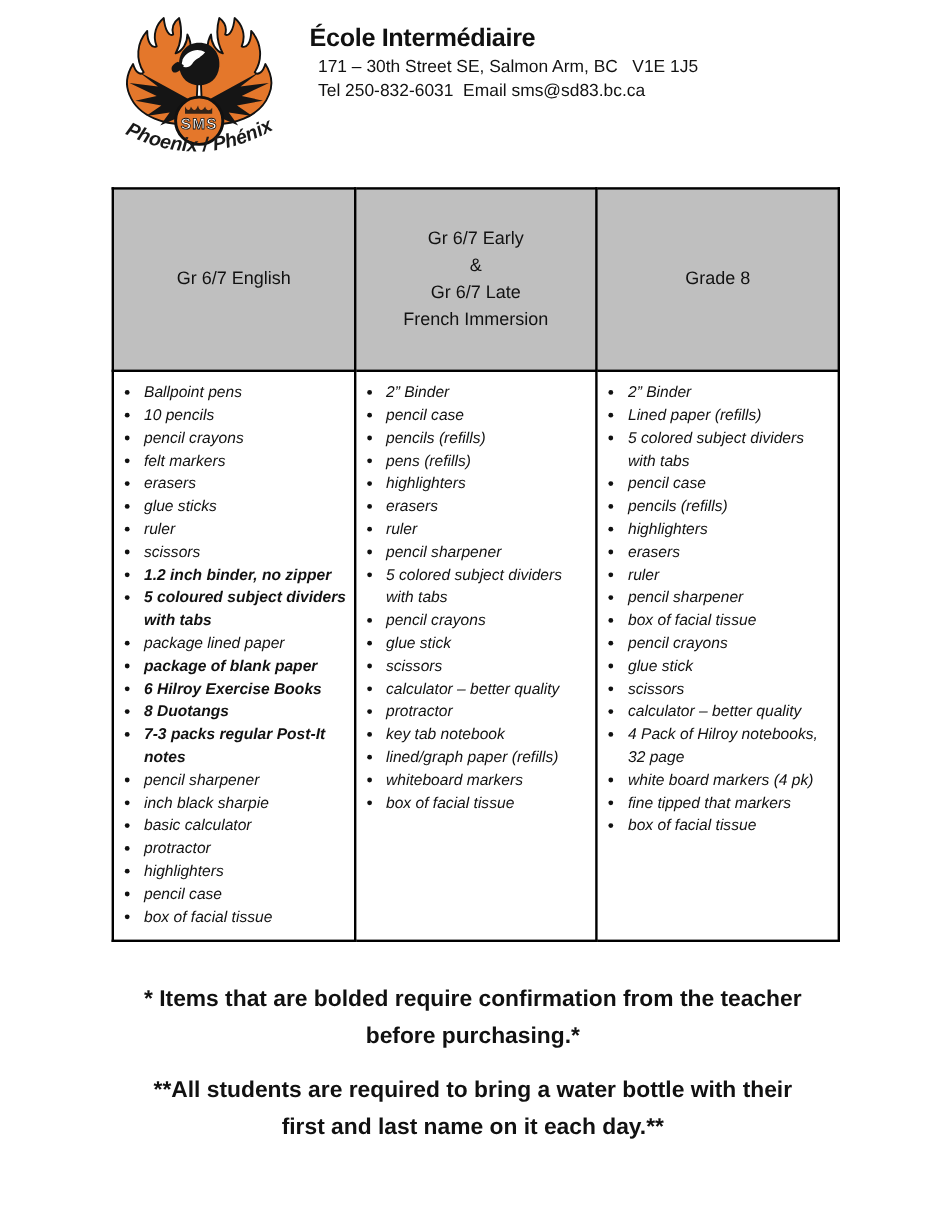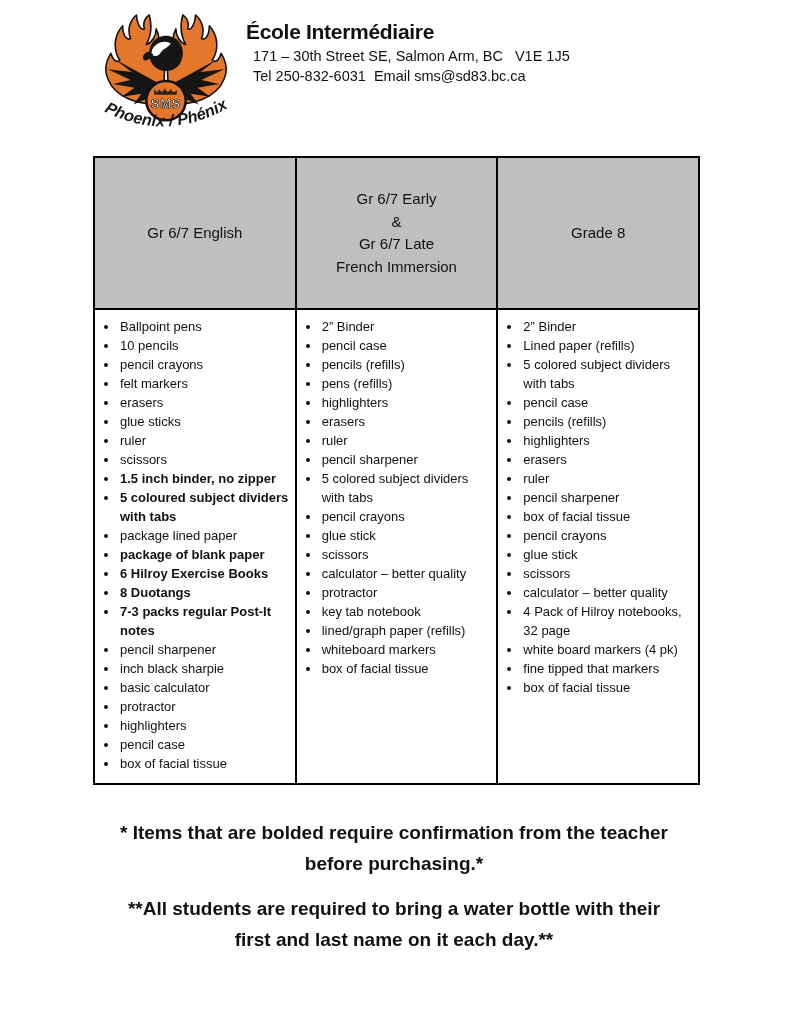--- a/index.html
+++ b/index.html
@@ -24,21 +24,21 @@
   .wing{fill:#151515;}
   .head{fill:#151515;}
   .face{fill:#ffffff;}
   .ball{fill:var(--logo-orange);stroke:#111;stroke-width:2.5;}
   .ball-flames{fill:#151515;opacity:.85;}
   .sms-text{font-family:"Liberation Sans",sans-serif;font-weight:bold;font-size:13px;
     fill:#ffffff;stroke:#111;stroke-width:.7;letter-spacing:1px;}
   .banner-text{font-family:"Liberation Sans",sans-serif;font-weight:bold;font-style:italic;
     font-size:16.5px;fill:#1a1a1a;}
 
-  .header-text{padding-top:6px;line-height:1.12;}
+  .header-text{margin-left:12px;padding-top:6px;line-height:1.12;}
   .school-name-fr{font-size:21px;font-weight:bold;letter-spacing:-0.3px;}
   .school-name-en{font-size:30px;font-weight:bold;letter-spacing:-0.6px;margin-top:2px;}
   .school-address,.school-contact{font-size:14.5px;margin-left:7px;margin-top:4px;white-space:pre;}
 
   
   .doc-title{margin-top:34px;text-align:center;font-size:24px;font-weight:bold;letter-spacing:-0.3px;}
 
   
   table.supply-table{
     border-collapse:collapse;table-layout:fixed;
@@ -46,20 +46,21 @@
   }
   .supply-table th,.supply-table td{border:2px solid #000;}
   .supply-table th{
     background:var(--header-bg);
     height:152px;vertical-align:middle;
     font-weight:normal;font-size:15px;line-height:1.5;white-space:pre-line;
   }
   .supply-table td{
     vertical-align:top;background:#fff;height:472px;
     padding:7px 2px 10px 5px;
+    font-style:italic;
   }
   .supply-table ul{margin:0;padding-left:19px;}
   .supply-table li{font-size:13px;line-height:19px;padding-left:1px;}
   .supply-table li.bold{font-weight:bold;}
 
   
   .notes{margin-top:32px;text-align:center;}
   .note{font-weight:bold;font-size:19px;line-height:1.65;white-space:pre-line;margin:0 0 13px 0;}
 </style>
 </head>
@@ -136,21 +137,21 @@
           <td>
             <ul>
               <li>Ballpoint pens</li>
               <li>10 pencils</li>
               <li>pencil crayons</li>
               <li>felt markers</li>
               <li>erasers</li>
               <li>glue sticks</li>
               <li>ruler</li>
               <li>scissors</li>
-              <li class="bold">1.5 inch binder, no zipper</li>
+              <li class="bold">1.2 inch binder, no zipper</li>
               <li class="bold">5 coloured subject dividers with tabs</li>
               <li>package lined paper</li>
               <li class="bold">package of blank paper</li>
               <li class="bold">6 Hilroy Exercise Books</li>
               <li class="bold">8 Duotangs</li>
               <li class="bold">7-3 packs regular Post-It notes</li>
               <li>pencil sharpener</li>
               <li>inch black sharpie</li>
               <li>basic calculator</li>
               <li>protractor</li>

